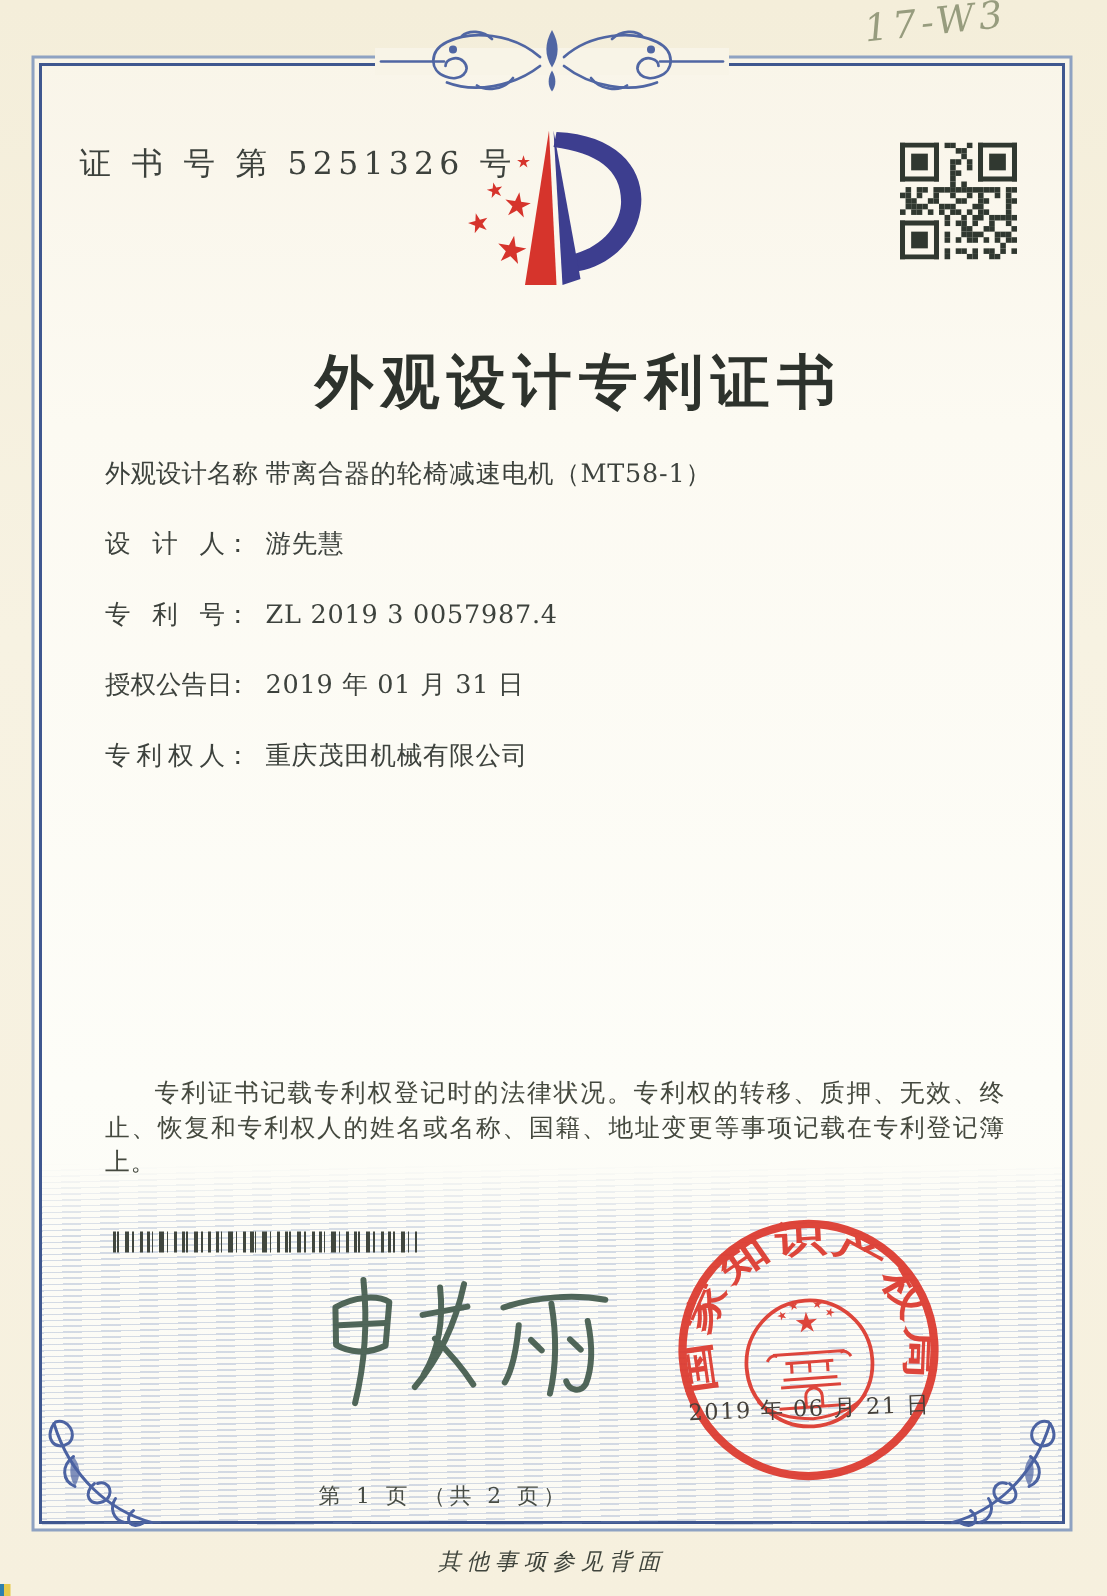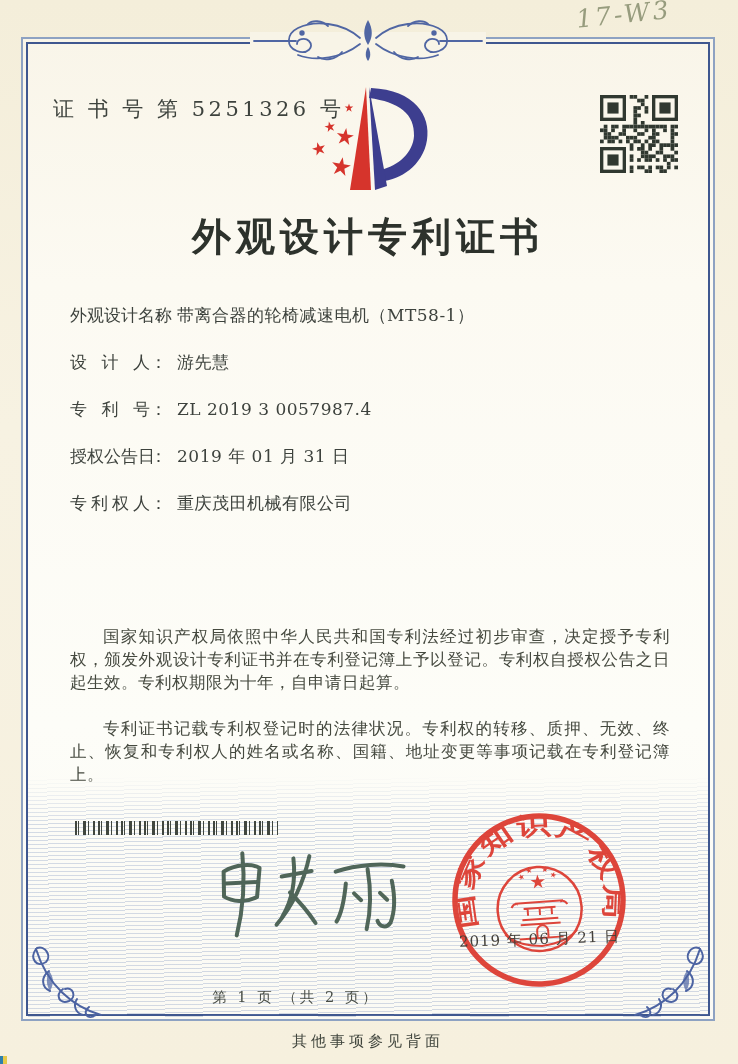--- a/index.html
+++ b/index.html
@@ -26,21 +26,21 @@
     font-style:italic;font-size:25px;letter-spacing:3px;color:#979c7e;
     transform:rotate(-6deg);
   }
   .certno{
     position:absolute;left:53px;top:95px;font-size:21px;letter-spacing:3.5px;
     color:#3d423d;white-space:nowrap;
   }
   .logo{position:absolute;left:303px;top:82px;}
   .qr{position:absolute;left:600px;top:95px;width:78px;height:78px;}
   .title{
-    position:absolute;left:21px;top:210px;width:694px;margin:0;
+    position:absolute;left:21px;top:210px;width:694px;margin:18px;
     text-align:center;font-size:39px;font-weight:bold;letter-spacing:5px;
     color:#2d322c;
   }
   
   .row{position:absolute;left:70px;font-size:17px;color:#3d423d;white-space:nowrap;}
   .row .lab{display:inline-block;width:80px;text-align:justify;text-align-last:justify;}
   .row .col{display:inline-block;}
   .row .val{margin-left:10px;letter-spacing:0.5px;}
   .grant{position:absolute;left:289px;top:0;}
   .grant .lab{width:86px;}
@@ -75,21 +75,21 @@
   .seal-date{
     position:absolute;left:459px;top:930px;font-size:15px;letter-spacing:1px;
     color:#44403a;transform:rotate(-2deg);white-space:nowrap;
   }
   .pageinfo{
     position:absolute;left:21px;top:988px;width:550px;text-align:center;
     font-size:14.5px;letter-spacing:3px;color:#474c45;
   }
   .backnote{
     position:absolute;left:21px;top:1032px;width:694px;text-align:center;
-    font-size:15px;letter-spacing:4px;color:#3f443c;
+    font-size:15px;letter-spacing:4px;font-style:italic;color:#3f443c;
   }
   .ornament{position:absolute;left:250px;top:14px;}
   .corner{position:absolute;top:933px;}
   .corner.left{left:29px;transform:scaleX(-1);}
   .corner.right{left:629px;}
   .artifact{position:absolute;left:0;top:1056px;width:7px;height:8px;
     background:linear-gradient(90deg,#2e7fae 0 3px,#e6c94b 3px 7px);}
 </style>
 </head>
 <body>
@@ -290,21 +290,20 @@
   <div class="row r3">
     <span class="lab">专利号</span><span class="col">：</span><span class="val">ZL 2019 3 0057987.4</span>
   </div>
   <div class="row r4">
     <span class="lab">授权公告日</span><span class="col">：</span><span class="val">2019 年 01 月 31 日</span>
   </div>
   <div class="row r5">
     <span class="lab">专利权人</span><span class="col">：</span><span class="val">重庆茂田机械有限公司</span>
   </div>
 
-  <p class="para p1">国家知识产权局依照中华人民共和国专利法经过初步审查，决定授予专利权，颁发外观设计专利证书并在专利登记簿上予以登记。专利权自授权公告之日起生效。专利权期限为十年，自申请日起算。</p>
   <p class="para p2">专利证书记载专利权登记时的法律状况。专利权的转移、质押、无效、终止、恢复和专利权人的姓名或名称、国籍、地址变更等事项记载在专利登记簿上。</p>
 
   <div class="guilloche"></div>
 
   <svg id="flourish" class="corner right" width="78" height="85" viewBox="0 0 78 85">
     <g stroke="#4c63a2" stroke-width="2" fill="none" stroke-linecap="round">
       <path d="M6,82 C34,74 60,52 71,16"></path>
       <path d="M71,16 C78,26 70,35 61,29 C55,23 62,12 70,15"></path>
       <path d="M44,56 C52,62 48,72 38,68 C30,64 34,53 42,56"></path>
       <path d="M18,74 C25,79 20,88 11,82"></path>

